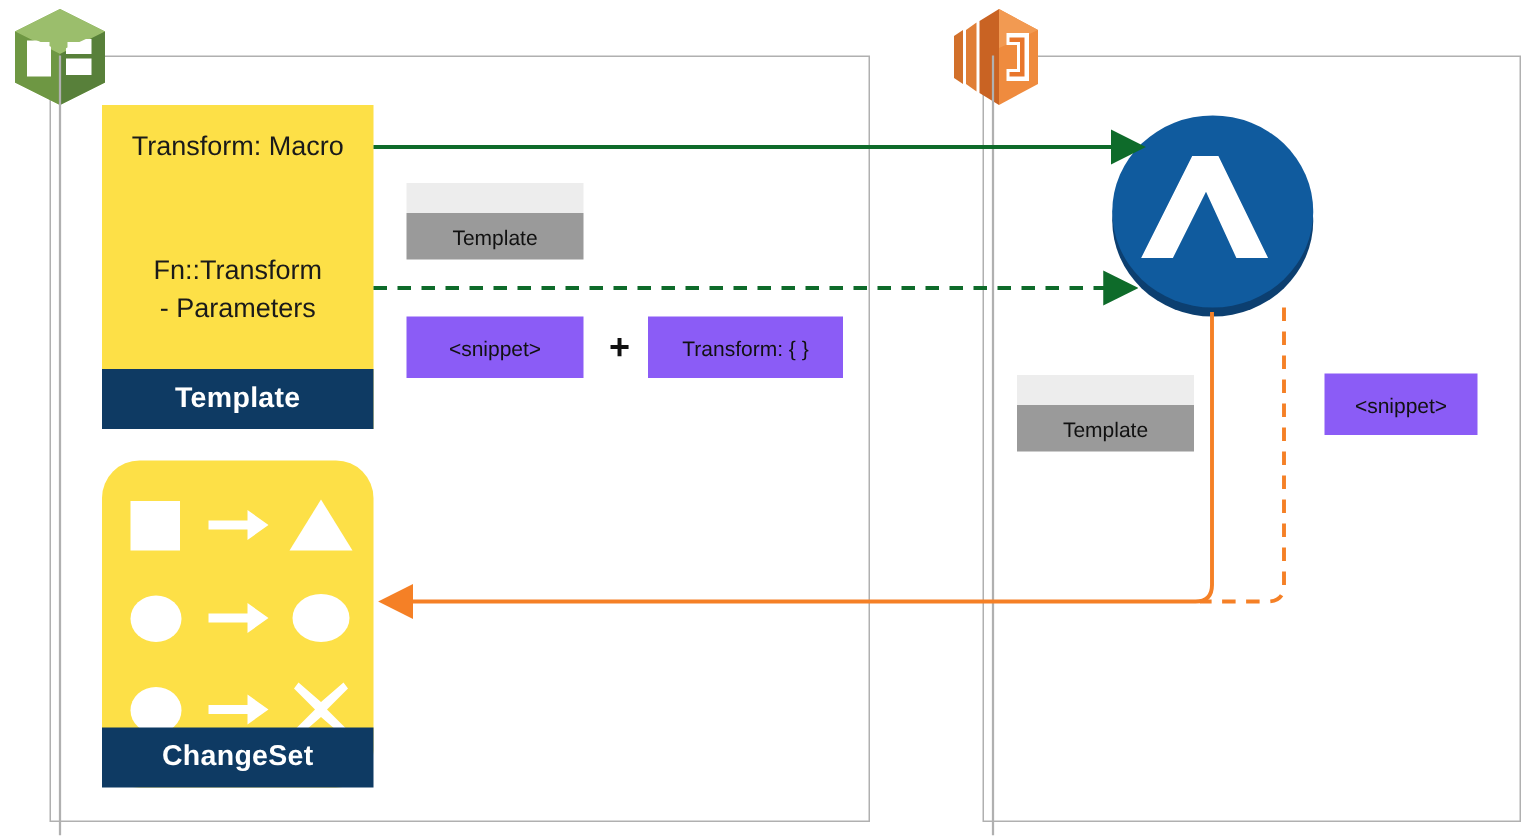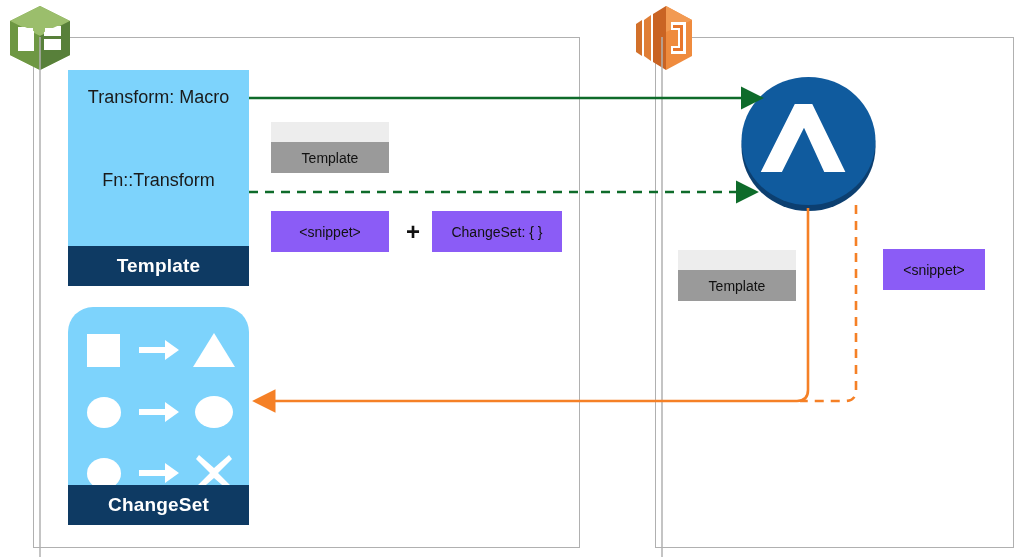--- a/index.html
+++ b/index.html
@@ -11,21 +11,21 @@
   .group{position:absolute;border:1.5px solid #b0b0b0;background:transparent;}
   #group-cfn{left:33px;top:37px;width:545px;height:509px;}
   #group-lambda{left:655px;top:37px;width:357px;height:509px;}
 
   
   .svc-icon{position:absolute;}
   #icon-cloudformation{left:4px;top:2px;width:72px;height:72px;}
   #icon-lambda-service{left:626px;top:2px;width:72px;height:72px;}
 
   
-  .card{position:absolute;background:#7dd3fc;box-sizing:border-box;}
+  .card{position:absolute;background:#fde047;box-sizing:border-box;}
   .card .card-body{position:absolute;left:0;right:0;top:0;bottom:40px;}
   .card .card-footer{position:absolute;left:0;right:0;bottom:0;height:40px;
       background:#0E3A63;color:#ffffff;font-size:19px;font-weight:bold;
       display:flex;align-items:center;justify-content:center;letter-spacing:.2px;}
 
   #card-template{left:68px;top:70px;width:181px;height:216px;}
   #card-changeset{left:68px;top:307px;width:181px;height:218px;border-radius:25px;}
 
   .tpl-line1{position:absolute;left:0;right:0;top:17px;text-align:center;
       font-size:18px;color:#1a1a1a;}
@@ -106,20 +106,21 @@
       <polygon points="45,20 60,20 60,52 45,52 45,44 52,44 52,28 45,28" fill="#ffffff"></polygon>
       <polygon points="47,23 57,23 57,49 47,49 47,46 54,46 54,26 47,26" fill="#E8762C"></polygon>
     </svg>
   </div>
 
   <div class="card" id="card-template">
     <div class="card-body">
       <div class="tpl-line1">Transform: Macro</div>
       <div class="tpl-block">
         <div>Fn::Transform</div>
+        <div>- Parameters</div>
       </div>
     </div>
     <div class="card-footer">Template</div>
   </div>
 
   <div class="card" id="card-changeset">
     <div class="card-body">
 
       <div class="cs-row" id="cs-row-0">
         <span class="shp">
@@ -176,21 +177,21 @@
 
   <div class="tpl-chip" id="chip-template-right">
     <div class="chip-top"></div>
     <div class="chip-bot">Template</div>
   </div>
 
   <div class="chip" id="chip-snippet-left">&lt;snippet&gt;</div>
 
   <div id="plus-sign">+</div>
 
-  <div class="chip" id="chip-params">ChangeSet: { }</div>
+  <div class="chip" id="chip-params">Transform: { }</div>
 
   <div class="chip" id="chip-snippet-right">&lt;snippet&gt;</div>
 
   <div id="lambda-circle">
     <svg width="137" height="137" viewBox="0 0 137 137">
       <ellipse cx="68.5" cy="72" rx="67" ry="64" fill="#0C3F70"></ellipse>
       <ellipse cx="68.5" cy="66" rx="67" ry="64" fill="#105B9E"></ellipse>
       <path d="M47 24 h29 l36 74 h-23 l-22 -48 -24 48 h-23 l37 -74 z" fill="#ffffff" transform="translate(-5,5) scale(0.92) translate(8,2)"></path>
       <path d="M44 30 h26 l6 13 h-12 l-6 -13 z" fill="#105B9E" opacity="0"></path>
     </svg>

